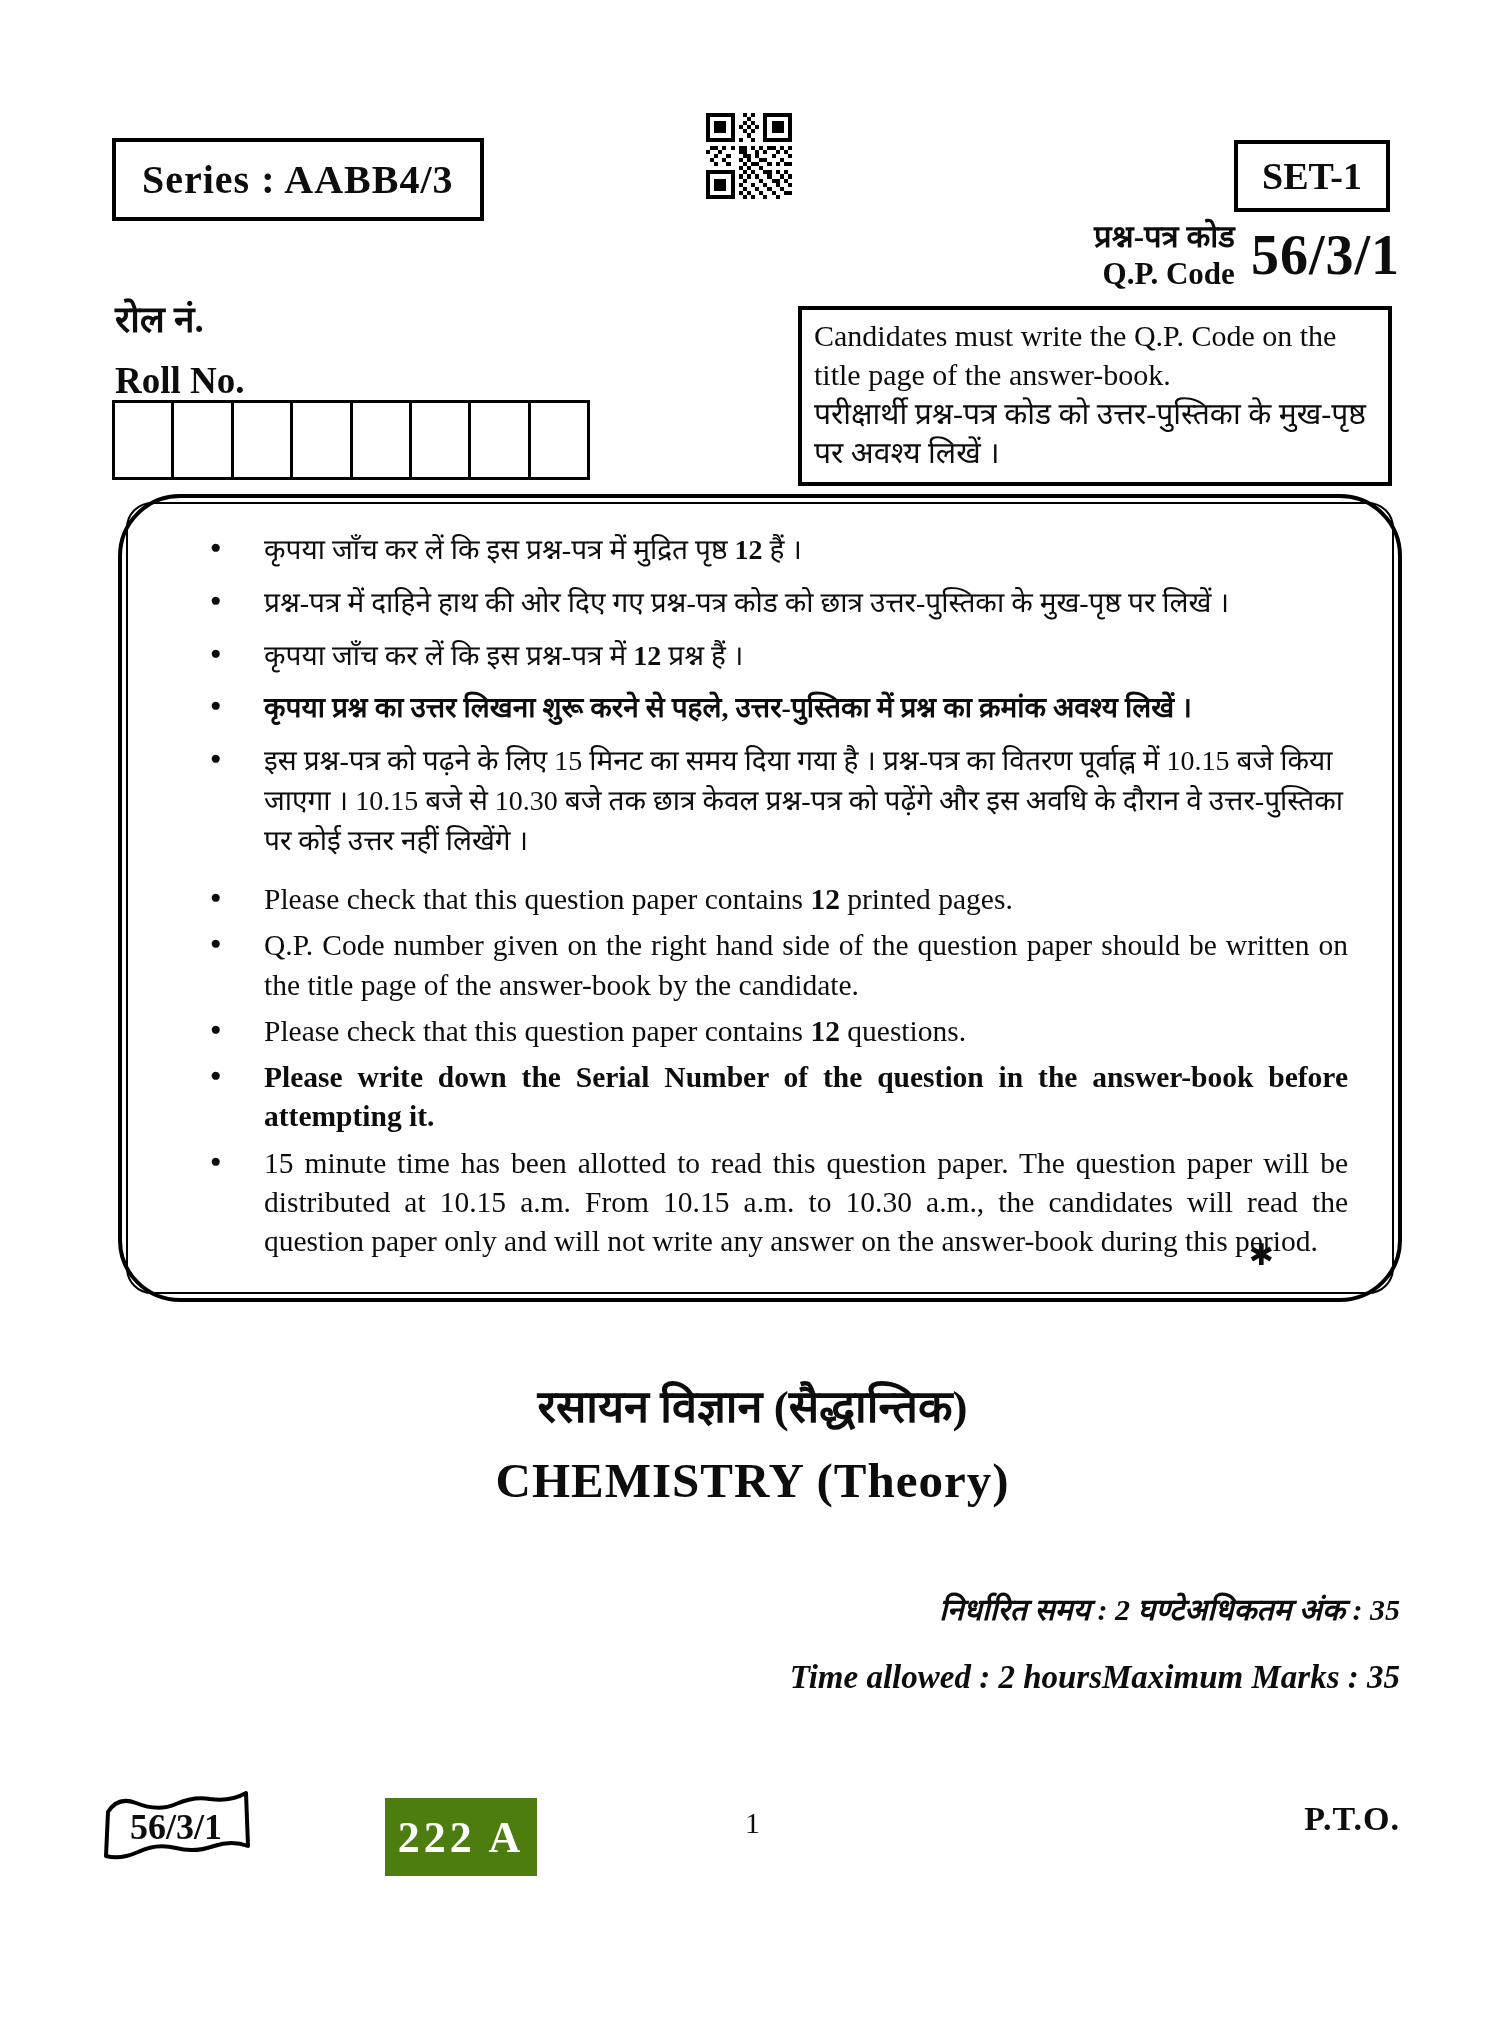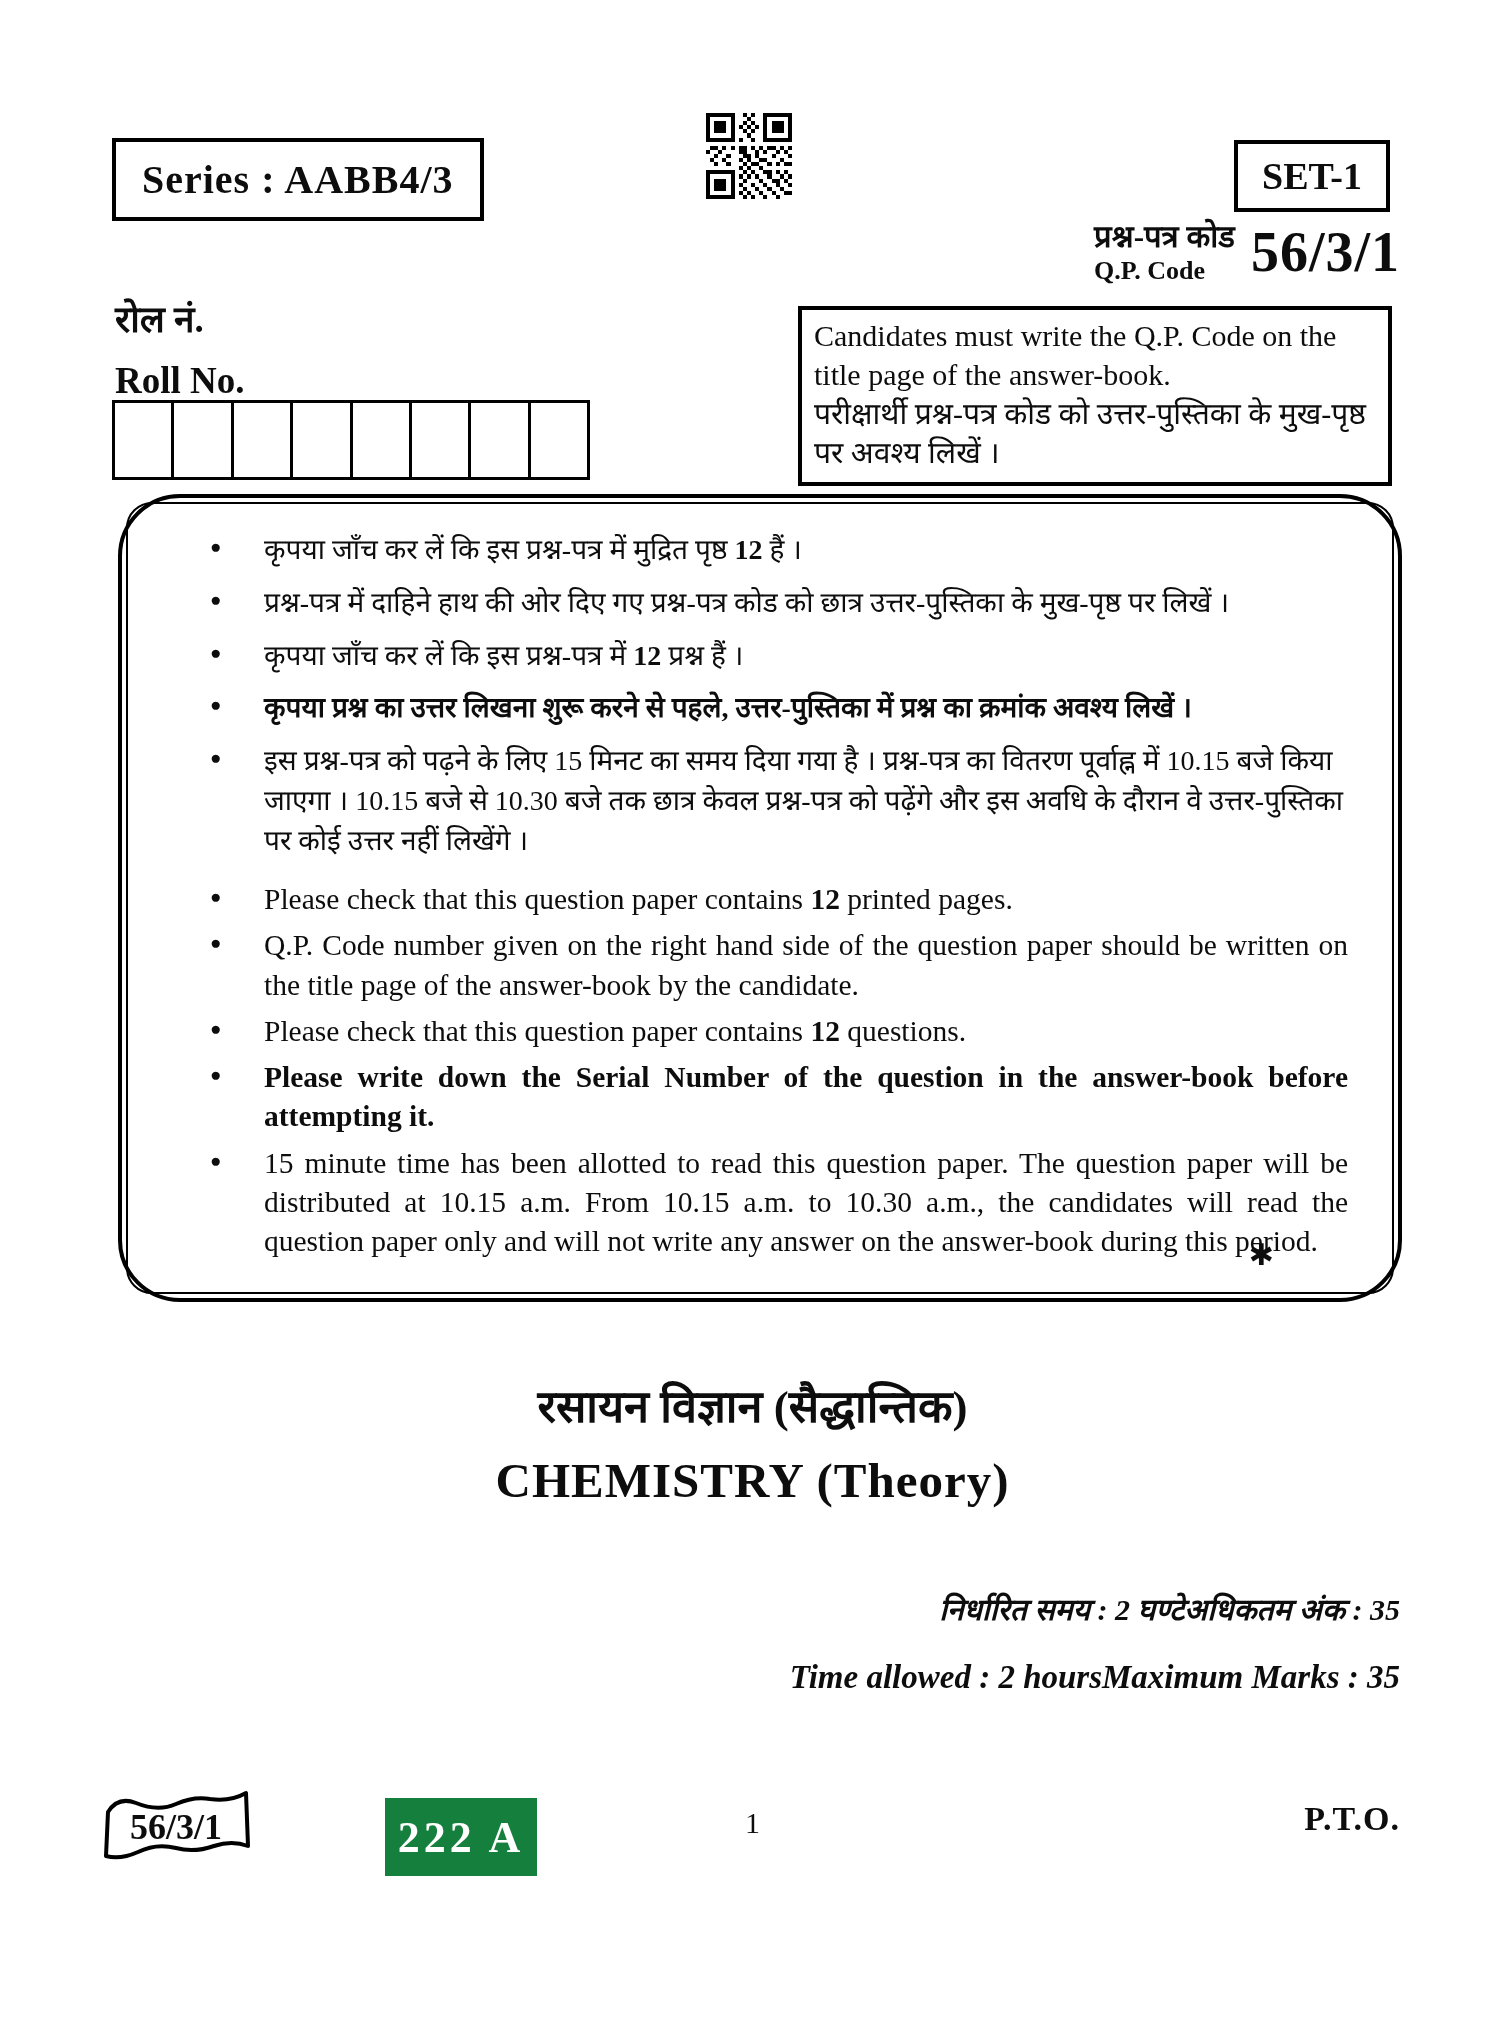--- a/index.html
+++ b/index.html
@@ -12,21 +12,21 @@
   
   .series-box{position:absolute;left:112px;top:138px;border:4px solid #000;
     padding:14px 26px;font-size:40px;font-weight:700;letter-spacing:1px;}
   .set-box{position:absolute;right:115px;top:140px;border:4px solid #000;
     padding:10px 24px;font-size:38px;font-weight:700;}
   .qr{position:absolute;left:706px;top:112px;width:86px;height:88px;}
 
   .qp-block{position:absolute;right:105px;top:218px;display:flex;align-items:center;gap:16px;}
   .qp-labels{font-weight:700;}
   .qp-hindi{font-size:31px;line-height:1.2;}
-  .qp-english{font-size:26px;line-height:1.2;}
+  .qp-english{font-size:31px;line-height:1.2;text-align:right;}
   .qp-value{font-size:56px;font-weight:700;letter-spacing:1px;}
 
   
   .roll-label{position:absolute;left:115px;top:292px;font-weight:700;}
   .roll-hindi{font-size:37px;margin-bottom:16px;}
   .roll-english{font-size:37px;}
   .roll-boxes{position:absolute;left:112px;top:400px;width:478px;height:80px;
     border:3px solid #000;display:flex;box-sizing:border-box;}
   .roll-cell{flex:1;border-left:3px solid #000;}
   .roll-cell:first-child{border-left:none;}
@@ -59,21 +59,21 @@
   .meta{position:absolute;left:115px;right:105px;top:1588px;font-weight:700;font-style:italic;}
   .meta-row{display:flex;justify-content:flex-end;}
   .meta-row.hindi{font-size:30px;margin-bottom:30px;}
   .meta-row.english{font-size:33px;}
 
   
   .footer-code{position:absolute;left:98px;top:1784px;width:162px;height:86px;}
   .footer-code svg{position:absolute;inset:0;}
   .footer-code-label{position:absolute;left:0;right:6px;top:22px;text-align:center;
     font-size:36px;font-weight:700;}
-  .footer-batch{position:absolute;left:385px;top:1798px;width:152px;height:78px;background:#15803d;
+  .footer-batch{position:absolute;left:385px;top:1798px;width:152px;height:78px;background:#4d7c0f;
     color:#fff;display:flex;align-items:center;justify-content:center;
     font-size:44px;font-weight:700;letter-spacing:4px;}
   .footer-page{position:absolute;left:0;right:0;top:1806px;text-align:center;font-size:30px;}
   .footer-pto{position:absolute;right:105px;top:1800px;font-size:34px;font-weight:700;letter-spacing:1px;}
 </style>
 </head>
 <body>
 
 <div class="page">
 

